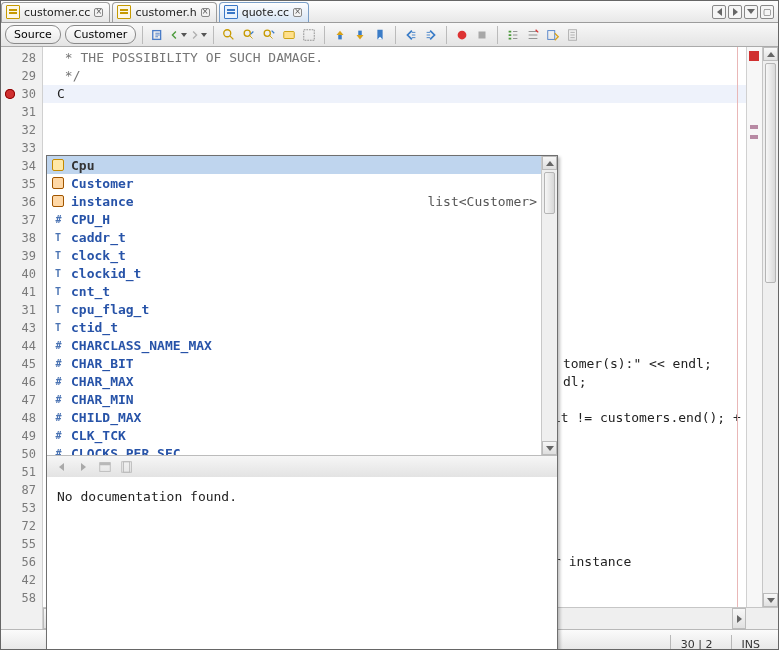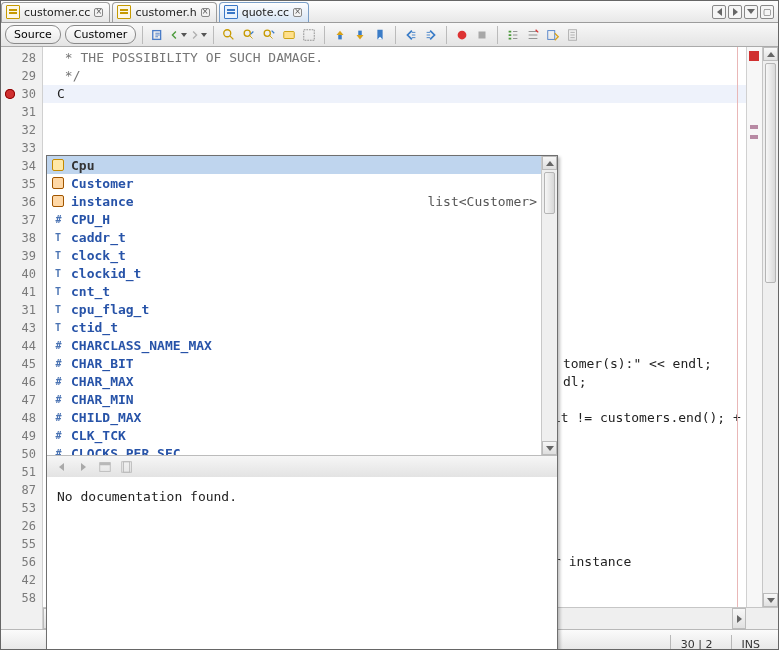--- a/index.html
+++ b/index.html
@@ -331,21 +331,21 @@
       <div>44</div>
       <div>45</div>
       <div>46</div>
       <div>47</div>
       <div>48</div>
       <div>49</div>
       <div>50</div>
       <div>51</div>
       <div>87</div>
       <div>53</div>
-      <div>26</div>
+      <div>72</div>
       <div>55</div>
       <div>56</div>
       <div>42</div>
       <div>58</div>
     </div>
   <div class="code">
     <div class="right-margin"></div>
     <div class="line"> * THE POSSIBILITY OF SUCH DAMAGE.</div>
     <div class="line"> */</div>
     <div class="line curr">C</div>

